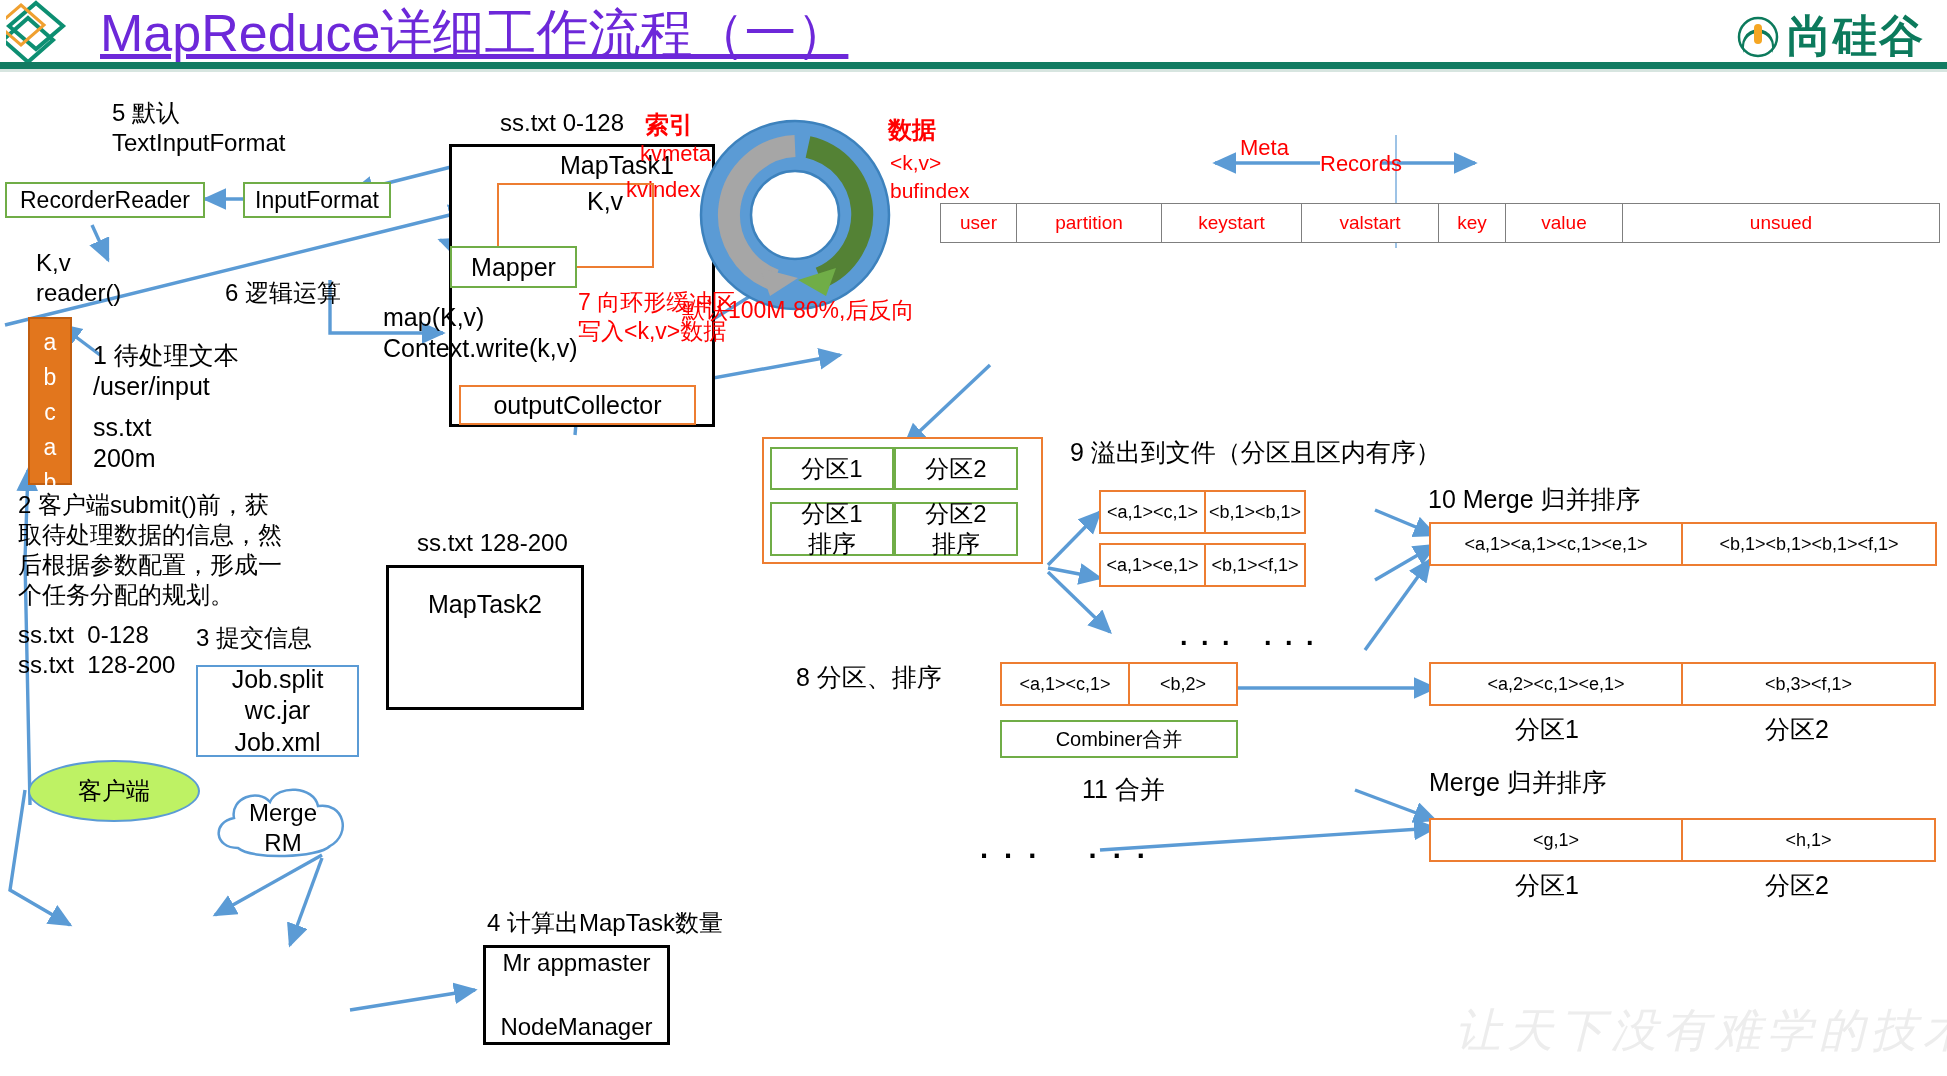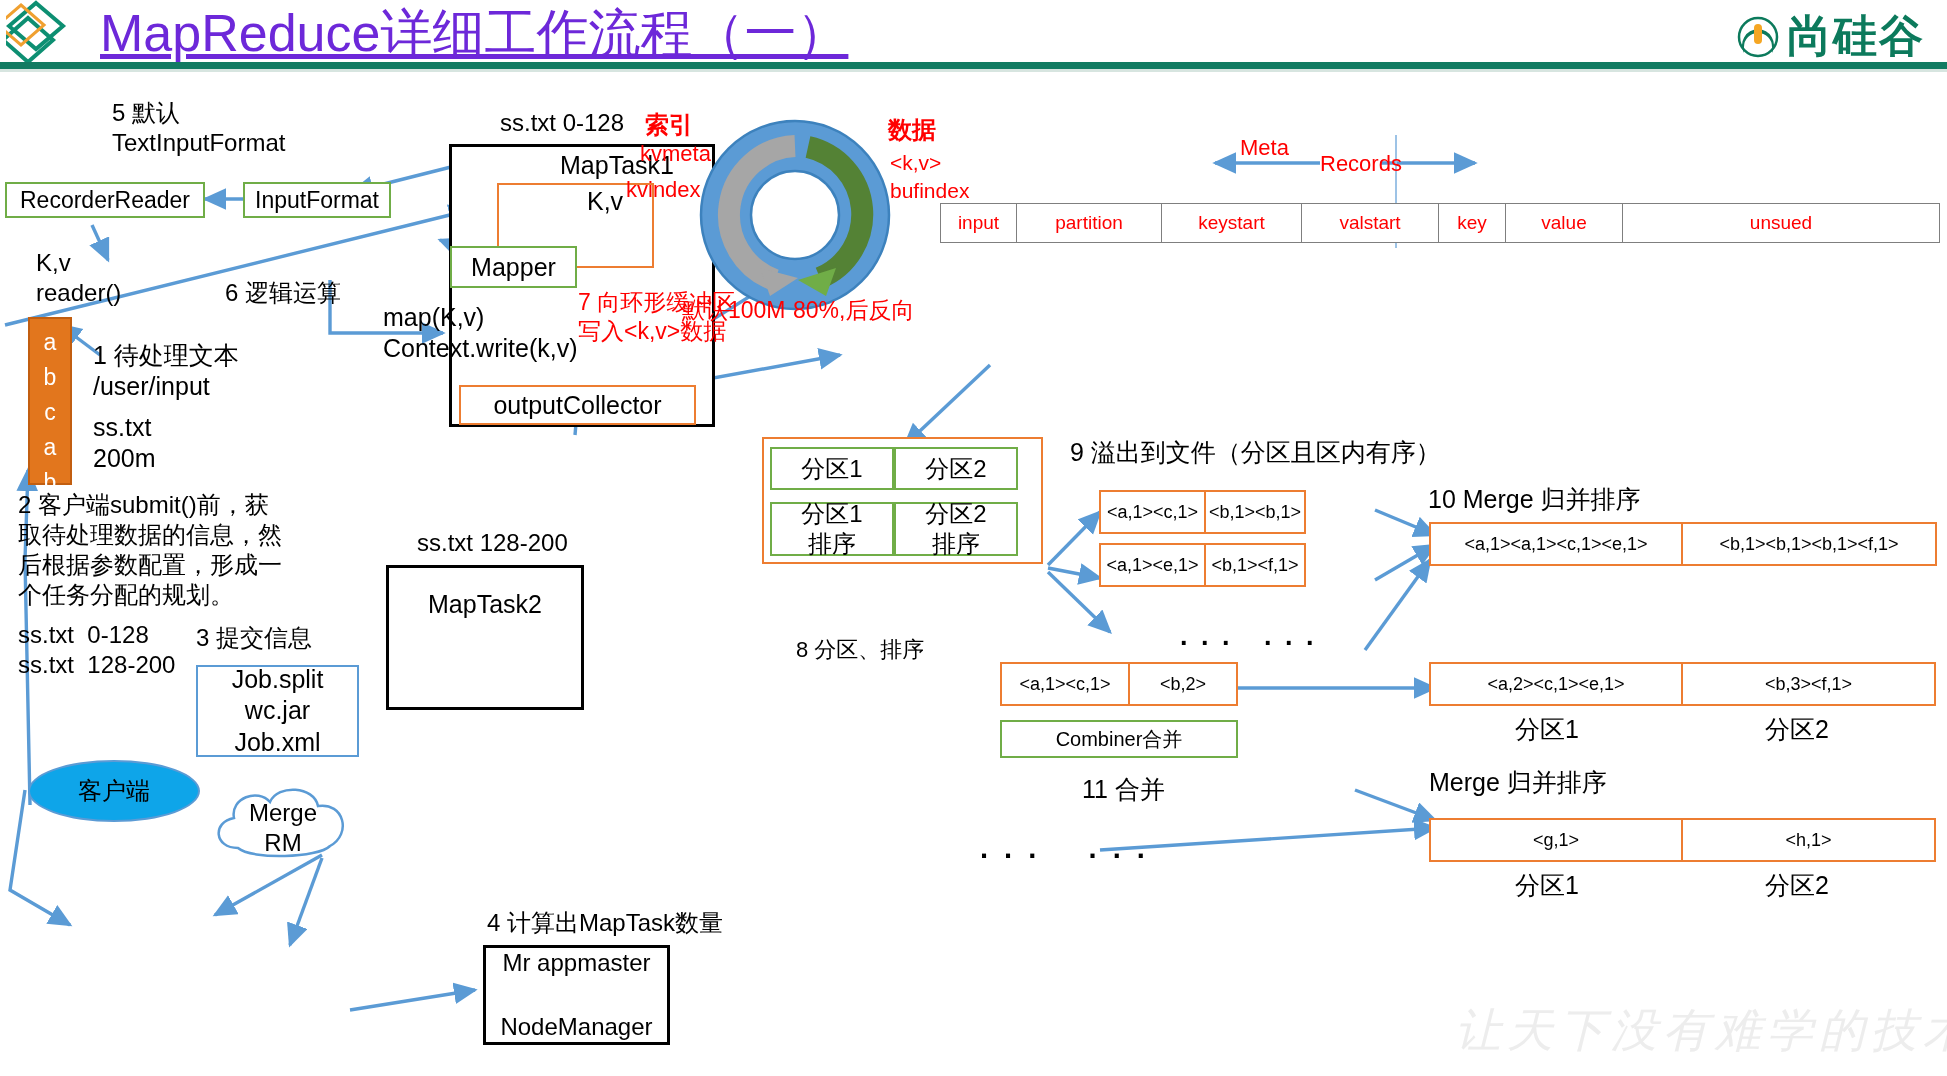--- a/index.html
+++ b/index.html
@@ -56,21 +56,21 @@
   .metatable > div + div { border-left:1.5px solid #7f7f7f; }
 
   .orangebar {
     position:absolute; background:#e2761d; border:2px solid #c25e10;
     display:flex; flex-direction:column; align-items:center; justify-content:flex-start;
     color:#ffffff; font-size:23px; padding-top:6px; line-height:1.52;
   }
 
   .ellipse {
     position:absolute; border:2.5px solid #5b9bd5; border-radius:50%;
-    display:flex; align-items:center; justify-content:center; background:#0ea5e9;
+    display:flex; align-items:center; justify-content:center; background:#bef264;
     font-size:24px;
   }
 
   .watermark {
     position:absolute; color:#ededed; font-size:46px;
     font-family:"DejaVu Serif",serif; font-style:italic; letter-spacing:6px;
     white-space:nowrap;
   }
   svg.overlay { position:absolute; left:0; top:0; width:1947px; height:1076px;
                 pointer-events:none; }
@@ -277,21 +277,21 @@
   <div class="lbl-red" style="left:578px; top:288px; font-size:23px;">7 向环形缓冲区
 写入&lt;k,v&gt;数据</div>
 
   <div class="lbl-red" style="left:682px; top:296px; font-size:23px;">默认100M</div>
   <div class="lbl-red" style="left:793px; top:296px; font-size:23px;">80%,后反向</div>
 
   <div class="lbl-red" style="left:1240px; top:134px; font-size:22px;">Meta</div>
   <div class="lbl-red" style="left:1320px; top:150px; font-size:22px;">Records</div>
 
   <div class="metatable" style="left:940px; top:203px; width:1000px; height:40px;">
-    <div style="width:75px;">input</div>
+    <div style="width:75px;">user</div>
     <div style="width:145px;">partition</div>
     <div style="width:140px;">keystart</div>
     <div style="width:137px;">valstart</div>
     <div style="width:67px;">key</div>
     <div style="width:117px;">value</div>
     <div style="flex:1;">unsued</div>
   </div>
 
   <div class="box bx-orange" style="left:762px; top:437px; width:281px; height:127px;"></div>
   <div class="box bx-green" style="left:770px; top:447px; width:124px; height:43px; font-size:24px;">
@@ -302,21 +302,21 @@
   </div>
   <div class="box bx-green" style="left:770px; top:502px; width:124px; height:54px; font-size:24px;">
     <span class="lbl" style="position:static; text-align:center;">分区1
 排序</span>
   </div>
   <div class="box bx-green" style="left:894px; top:502px; width:124px; height:54px; font-size:24px;">
     <span class="lbl" style="position:static; text-align:center;">分区2
 排序</span>
   </div>
 
-  <div class="lbl" style="left:796px; top:636px; font-size:22px;text-align:center;">8 分区、排序</div>
+  <div class="lbl" style="left:796px; top:662px; font-size:25px;text-align:center;">8 分区、排序</div>
 
   <div class="lbl" style="left:1070px; top:437px; font-size:25px;">9 溢出到文件（分区且区内有序）</div>
 
   <div class="cellrow" style="left:1099px; top:490px; width:207px; height:44px; font-size:18px;">
     <div style="width:103px;">&lt;a,1&gt;&lt;c,1&gt;</div>
     <div style="flex:1;">&lt;b,1&gt;&lt;b,1&gt;</div>
   </div>
   <div class="cellrow" style="left:1099px; top:543px; width:207px; height:44px; font-size:18px;">
     <div style="width:103px;">&lt;a,1&gt;&lt;e,1&gt;</div>
     <div style="flex:1;">&lt;b,1&gt;&lt;f,1&gt;</div>

